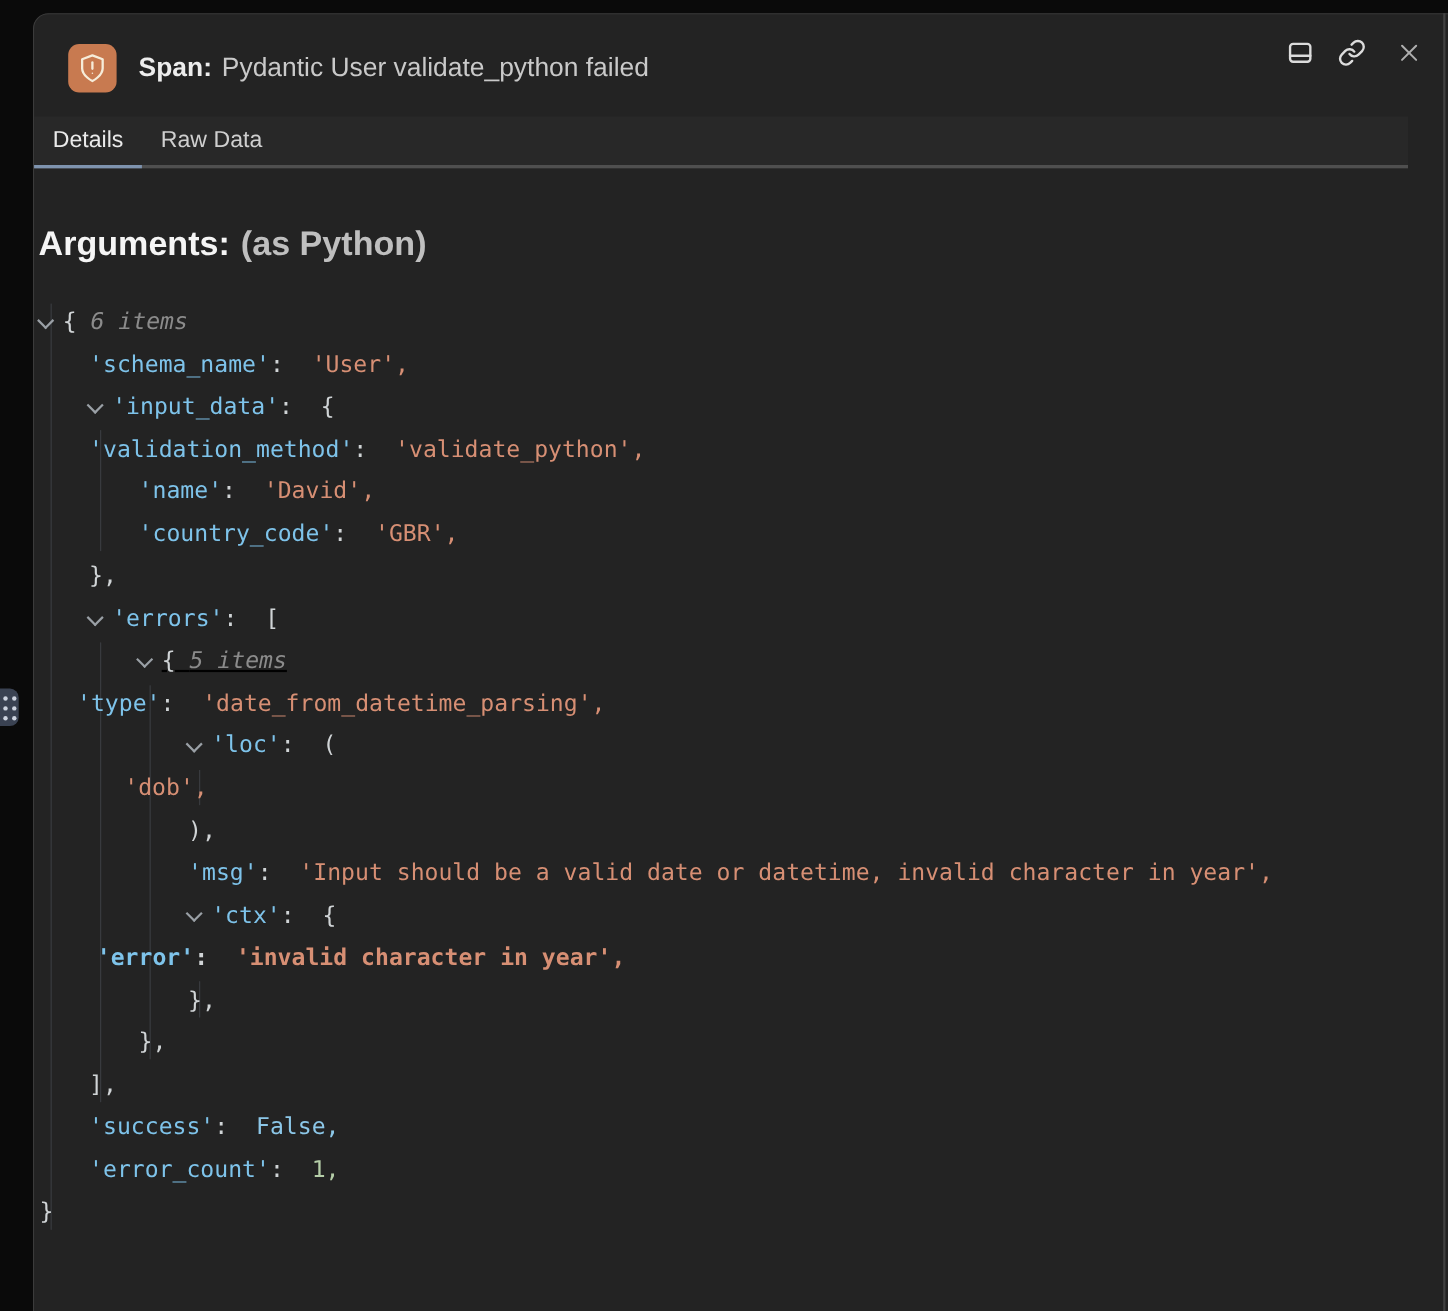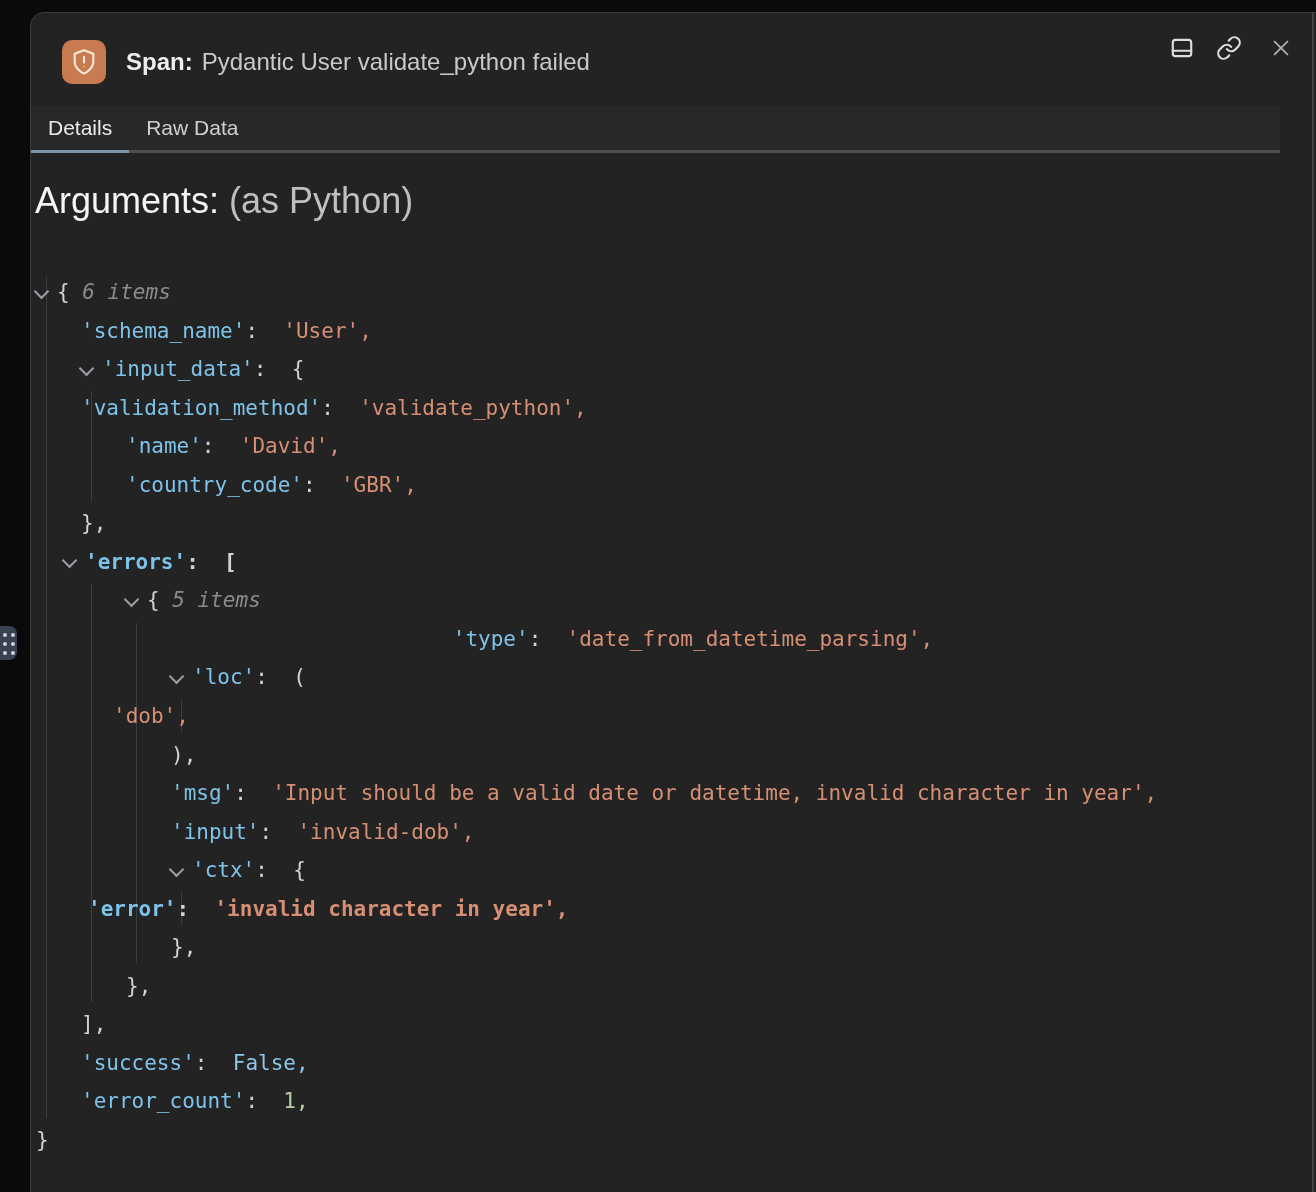--- a/index.html
+++ b/index.html
@@ -20,21 +20,21 @@
   
   .tabbar{position:absolute;left:31px;top:106px;width:1249px;height:44px;
     background:#282828;border-bottom:3px solid var(--c-tab-border,#4f4f4f);
     display:flex;box-sizing:content-box;}
   .tab{position:relative;padding:0 17px;line-height:44px;font-size:21px;
     color:var(--c-tab-inactive,#cfcfcf);cursor:pointer;}
   .tab.active{color:var(--c-tab-active,#eaeaea);text-align:center;}
   .tab.active::after{content:"";position:absolute;left:0;right:0;bottom:-3px;height:3px;
     background:var(--c-tab-underline,#7e93ae);}
   
-  .heading{position:absolute;left:35px;top:180px;font-size:36px;font-weight:400;
+  .heading{position:absolute;left:35px;top:204px;font-size:31px;font-weight:700;
     color:var(--c-heading,#f5f5f5);white-space:nowrap;}
   .heading .suffix{color:var(--c-heading-suffix,#bfbfbf);margin-left:10px;}
   
   .code{position:absolute;left:0;top:234px;width:1316px;
     font-family:"DejaVu Sans Mono",monospace;font-size:21px;}
   .code-line{position:relative;height:38.55px;line-height:38.55px;white-space:pre;}
   .chev{display:inline-block;width:9px;height:9px;
     border-right:2px solid var(--c-chevron,#9aa0a6);border-bottom:2px solid var(--c-chevron,#9aa0a6);
     transform:rotate(45deg);margin:0 10px 4px 0;vertical-align:middle;cursor:pointer;}
   .guide{position:absolute;width:1px;background:var(--c-guide,#3b3e42);}
@@ -107,28 +107,27 @@
     <div class="guide" style="left: 136px; top: 388.5px; height: 340.95px;"></div>
     <div class="guide" style="left: 181px; top: 465.6px; height: 32.55px;"></div>
     <div class="guide" style="left: 181px; top: 658.35px; height: 32.55px;"></div>
     <div class="code-line" style="padding-left: 36px; margin-top: 39px;"><span class="chev"></span><span class="tok-punct">{ </span><span class="tok-meta">6 items</span></div>
     <div class="code-line" style="padding-left: 81px;"><span class="tok-key">'schema_name'</span><span class="tok-punct">:  </span><span class="tok-str">'User',</span></div>
     <div class="code-line" style="padding-left: 81px;"><span class="chev"></span><span class="tok-key">'input_data'</span><span class="tok-punct">:  {</span></div>
     <div class="code-line" style="padding-left: 81px;"><span class="tok-key">'validation_method'</span><span class="tok-punct">:  </span><span class="tok-str">'validate_python',</span></div>
     <div class="code-line" style="padding-left: 126px;"><span class="tok-key">'name'</span><span class="tok-punct">:  </span><span class="tok-str">'David',</span></div>
     <div class="code-line" style="padding-left: 126px;"><span class="tok-key">'country_code'</span><span class="tok-punct">:  </span><span class="tok-str">'GBR',</span></div>
     <div class="code-line" style="padding-left: 81px;"><span class="tok-punct">},</span></div>
-    <div class="code-line" style="padding-left: 64px; font-weight: bold;"><span class="chev"></span><span class="tok-key">'errors'</span><span class="tok-punct">:  [</span></div>
-    <div class="code-line" style="padding-left: 126px;"><span class="chev"></span><span class="tok-punct">{ </span><span class="tok-meta">5 items</span></div>
-    <div class="code-line" style="padding-left: 70px; text-align: center;"><span class="tok-key">'type'</span><span class="tok-punct">:  </span><span class="tok-str">'date_from_datetime_parsing',</span></div>
+    <div class="code-line" style="padding-left: 81px;"><span class="chev"></span><span class="tok-key">'errors'</span><span class="tok-punct">:  [</span></div>
+    <div class="code-line" style="padding-left: 126px; text-decoration: underline;"><span class="chev"></span><span class="tok-punct">{ </span><span class="tok-meta">5 items</span></div>
+    <div class="code-line" style="padding-left: 70px;"><span class="tok-key">'type'</span><span class="tok-punct">:  </span><span class="tok-str">'date_from_datetime_parsing',</span></div>
     <div class="code-line" style="padding-left: 171px;"><span class="chev"></span><span class="tok-key">'loc'</span><span class="tok-punct">:  (</span></div>
     <div class="code-line" style="padding-left: 113px;"><span class="tok-str">'dob',</span></div>
     <div class="code-line" style="padding-left: 171px;"><span class="tok-punct">),</span></div>
     <div class="code-line" style="padding-left: 171px;"><span class="tok-key">'msg'</span><span class="tok-punct">:  </span><span class="tok-str">'Input should be a valid date or datetime, invalid character in year',</span></div>
-    <div class="code-line" style="padding-left: 171px;"><span class="tok-key">'input'</span><span class="tok-punct">:  </span><span class="tok-str">'invalid-dob',</span></div>
     <div class="code-line" style="padding-left: 171px;"><span class="chev"></span><span class="tok-key">'ctx'</span><span class="tok-punct">:  {</span></div>
     <div class="code-line" style="padding-left: 88px; font-weight: bold;"><span class="tok-key">'error'</span><span class="tok-punct">:  </span><span class="tok-str">'invalid character in year',</span></div>
     <div class="code-line" style="padding-left: 171px;"><span class="tok-punct">},</span></div>
     <div class="code-line" style="padding-left: 126px;"><span class="tok-punct">},</span></div>
     <div class="code-line" style="padding-left: 81px;"><span class="tok-punct">],</span></div>
     <div class="code-line" style="padding-left: 81px;"><span class="tok-key">'success'</span><span class="tok-punct">:  </span><span class="tok-bool">False,</span></div>
     <div class="code-line" style="padding-left: 81px;"><span class="tok-key">'error_count'</span><span class="tok-punct">:  </span><span class="tok-num">1,</span></div>
     <div class="code-line" style="padding-left: 36px;"><span class="tok-punct">}</span></div>
   </div>
 

